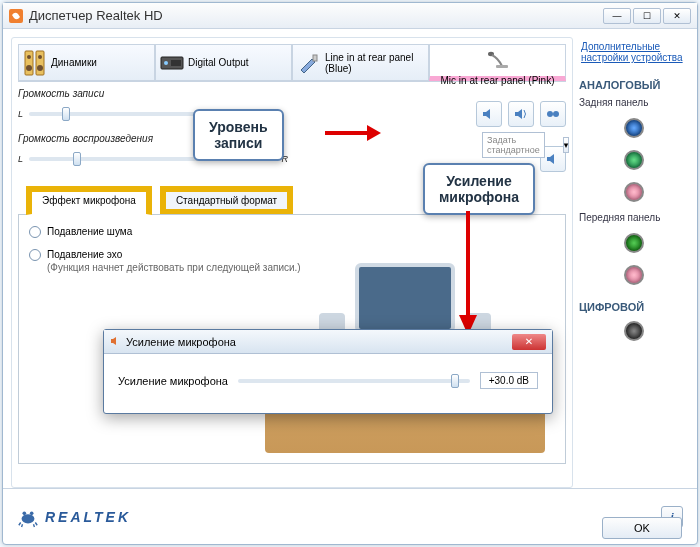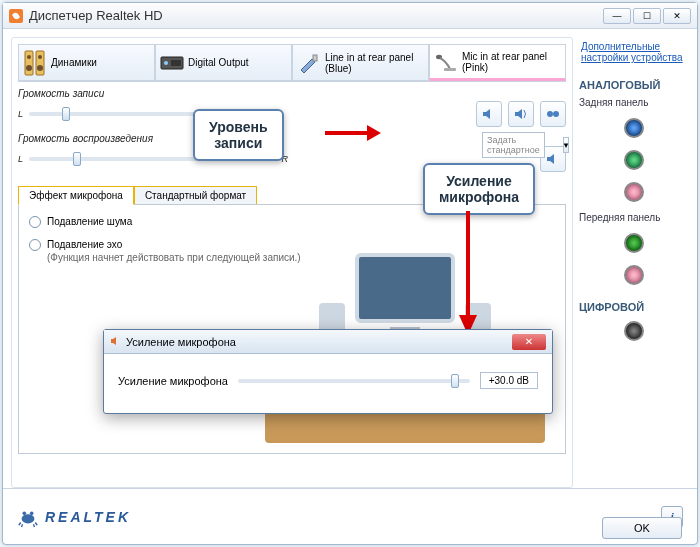--- a/index.html
+++ b/index.html
@@ -13,34 +13,34 @@
 .winbtns { display: flex; gap: 2px; }
 .winbtn { width: 28px; height: 16px; border: 1px solid #b0c0d4; border-radius: 2px; background: linear-gradient(#fff,#e4ecf5); font-size: 9px; display:flex;align-items:center;justify-content:center; cursor:pointer; }
 
 .body { flex:1; display:flex; padding: 8px 8px 0 8px; gap: 6px; position: relative; }
 
 .main { flex:1; display:flex; flex-direction:column; background:#fff; border:1px solid #d8e2ec; border-radius:3px; padding:6px; position:relative; }
 .side { width: 110px; display:flex; flex-direction:column; gap:4px; }
 
 .devtabs { display:flex; gap:0; height:38px; border-bottom:1px solid #c8d4e2; margin-bottom:6px; }
 .devtab { flex:1; display:flex; align-items:center; gap:4px; padding:2px 4px; border:1px solid #c8d4e2; background:linear-gradient(#f7faff,#e6eef7); font-size:10px; cursor:pointer; }
-.devtab.active { background:#fff; border-bottom:3px solid #f9a8d4; }
+.devtab.active { background:#fff; border-bottom:5px solid #f9a8d4;flex-direction:column; }
 .devico { width:24px; height:24px; flex-shrink:0; display:flex;align-items:center;justify-content:center; }
 
 .sliders { font-size:10px; color:#222; }
 .srow { margin-bottom:6px;font-style:italic; }
 .srow .lbl { font-weight: normal; margin-bottom:2px; }
 .strack { display:flex; align-items:center; gap:6px; }
 .strack .lr { font-size:9px; }
 .track { flex:1; height:4px; background:#dde6ef; border-radius:2px; position:relative; max-width:260px; }
 .thumb { position:absolute; top:-5px; width:8px; height:14px; background:linear-gradient(#fff,#cfe0f0); border:1px solid #8ba8c6; border-radius:2px; }
 .iconbtn { width:26px; height:26px; border:1px solid #b6c8da; border-radius:3px; background:linear-gradient(#fff,#e8f0f8); display:flex;align-items:center;justify-content:center; font-size:13px; cursor:pointer; }
 
 .minitabs { display:flex; margin-top:8px; font-size:10px; }
-.minitab { padding:3px 10px; border:1px solid #eab308; background:#f1f5fa; cursor:pointer; }
+.minitab { padding:3px 10px; border:6px solid #eab308; background:#f1f5fa; cursor:pointer;margin-left:8px; }
 .minitab.active { background:#fff; border-bottom:1px solid #fff; position:relative; z-index:1; }
 .tabpane { border:1px solid #c0ccd8; margin-top:-1px; padding:10px; font-size:10px; position:relative; height:250px; }
 
 .radio { display:flex; gap:6px; align-items:flex-start; margin-bottom:10px; }
 .radio .circ { width:12px; height:12px; border:1px solid #7a94b0; border-radius:50%; margin-top:1px; flex-shrink:0; }
 .radio .txt { line-height:1.3; }
 .radio .sub { color:#666; }
 
 .illus { position:absolute; right:20px; bottom:10px; width:280px; height:200px; }
 .desk { position:absolute; bottom:0; left:0; right:0; height:110px; background:linear-gradient(#d4a86a,#c89858); border-radius:4px; }

